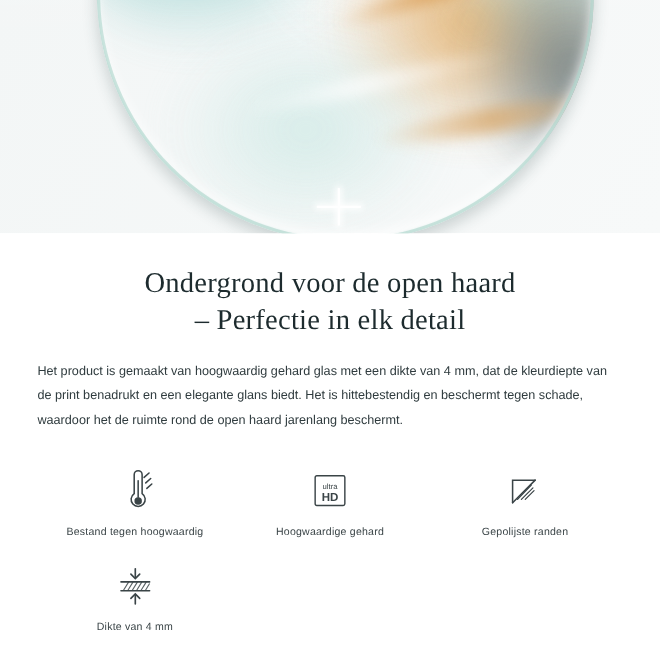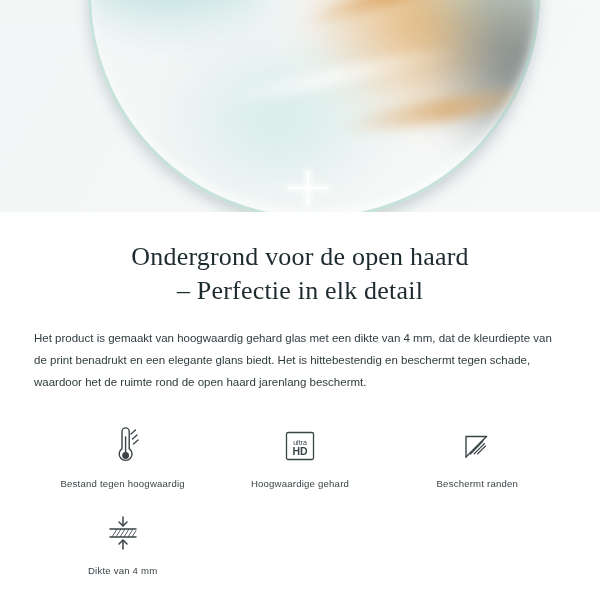--- a/index.html
+++ b/index.html
@@ -247,21 +247,21 @@
           <svg width="40" height="40" viewBox="0 0 40 40">
             <path d="M9 31V10.5h20.5" fill="none" stroke="#3a4447" stroke-width="1.4" stroke-linecap="round"></path>
             <path d="M9 31L29.5 10.5" fill="none" stroke="#3a4447" stroke-width="1.4" stroke-linecap="round"></path>
             <g stroke="#3a4447" stroke-width="1.1" stroke-linecap="round">
               <line x1="13.5" y1="28" x2="26" y2="15"></line>
               <line x1="17" y1="28" x2="27.5" y2="17.5"></line>
               <line x1="20.5" y1="28" x2="28.5" y2="20"></line>
             </g>
           </svg>
         </div>
-        <div class="feature-label">Beschermt randen</div>
+        <div class="feature-label">Gepolijste randen</div>
       </div>
 
       <div class="feature">
         <div class="feature-icon">
           <svg width="44" height="42" viewBox="0 0 44 42">
             <g stroke="#3a4447" stroke-width="1.5" stroke-linecap="round" fill="none">
               <line x1="22" y1="5" x2="22" y2="13"></line>
               <path d="M18 10l4 4 4-4"></path>
               <line x1="22" y1="37" x2="22" y2="29"></line>
               <path d="M18 32l4-4 4 4"></path>

